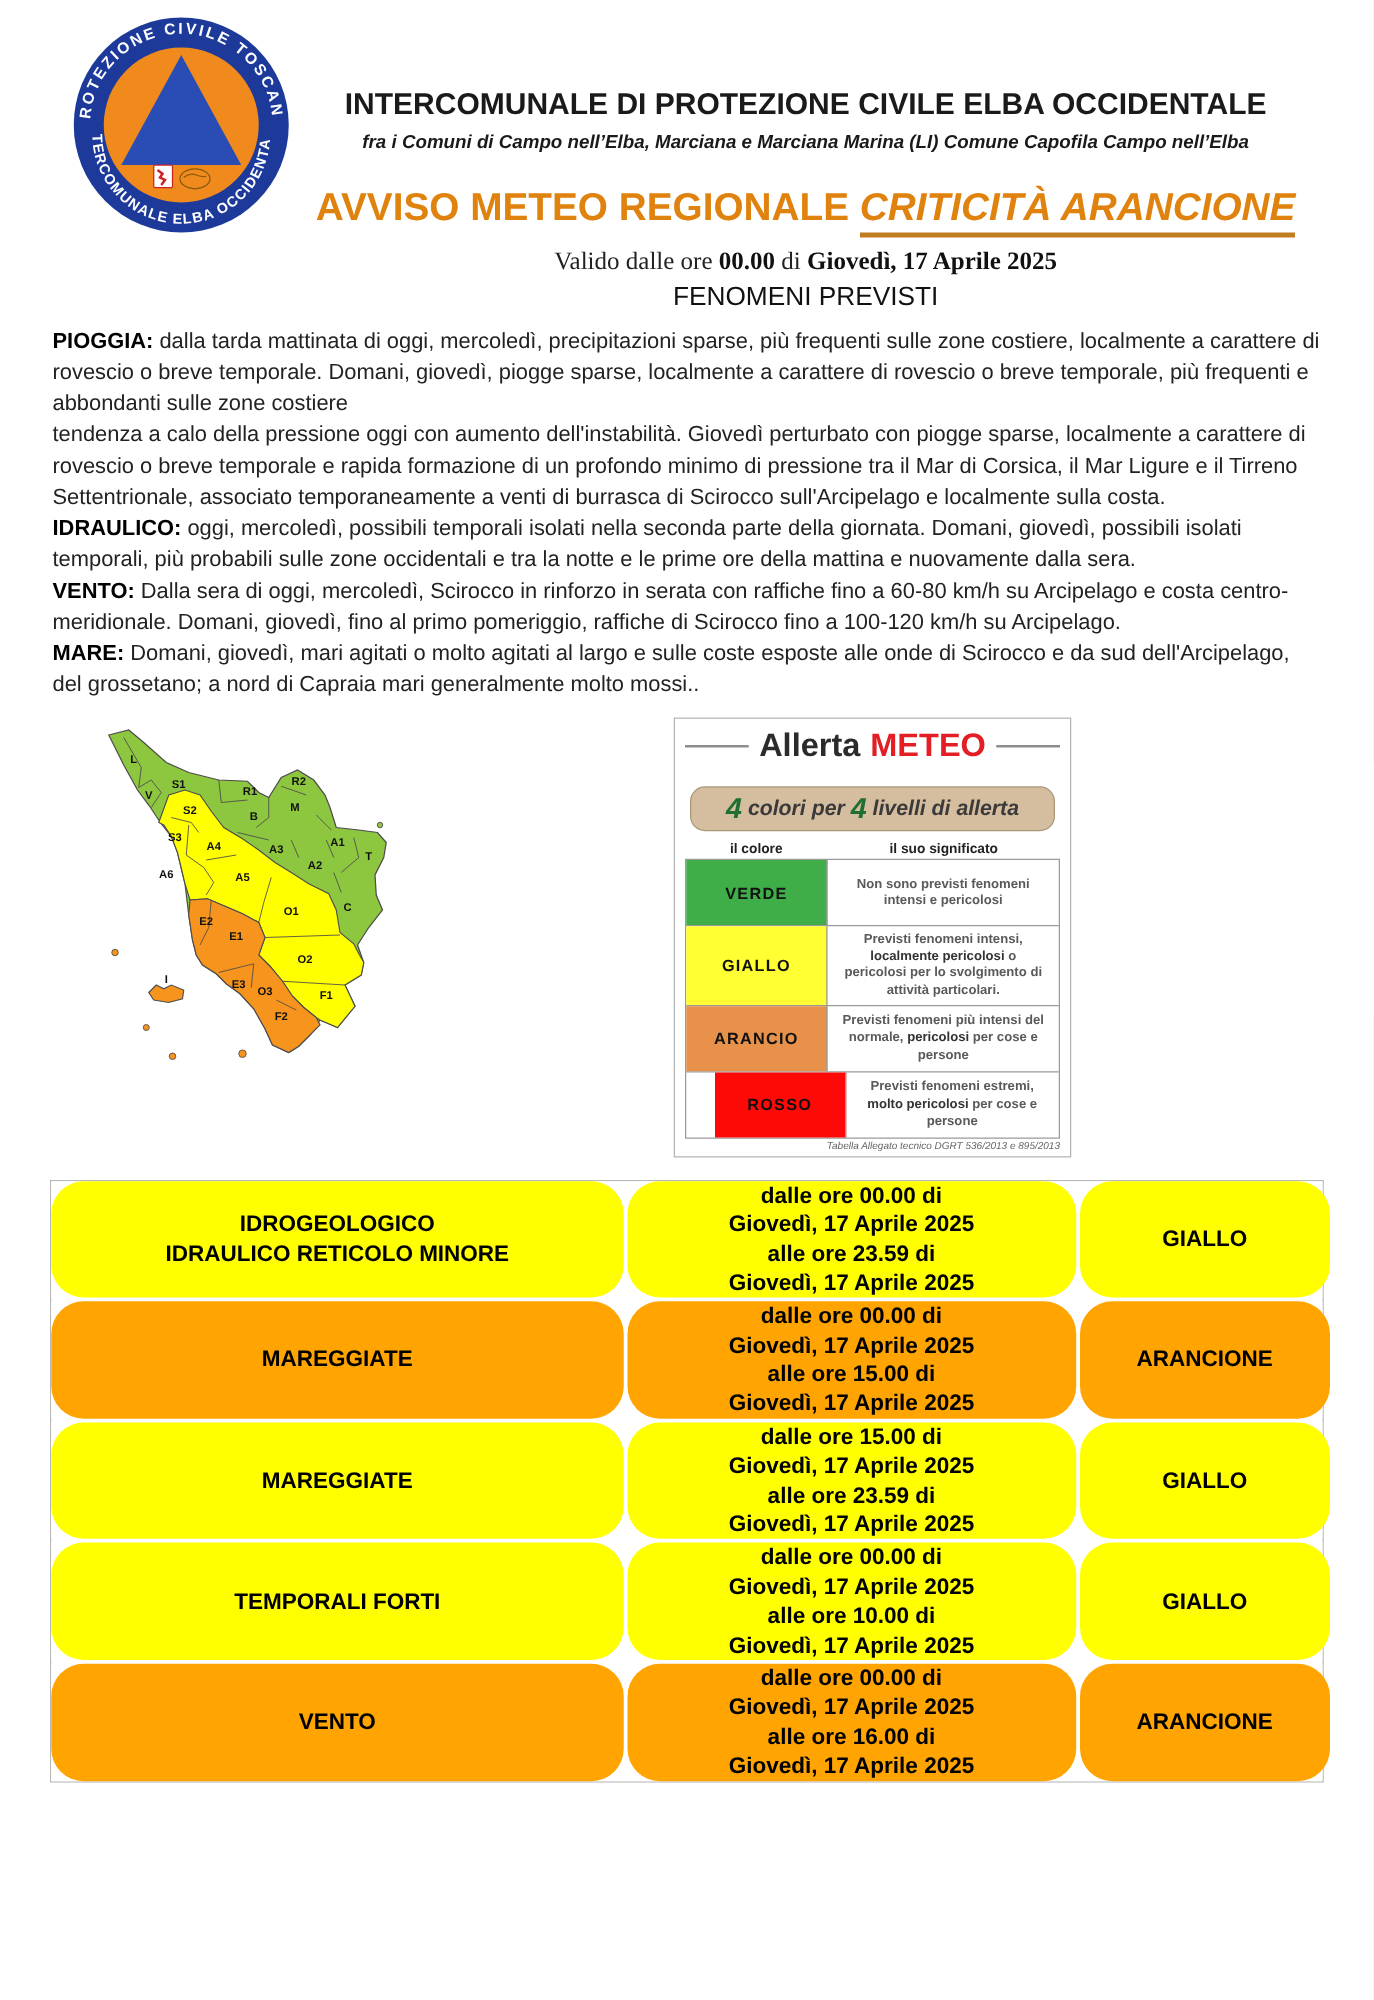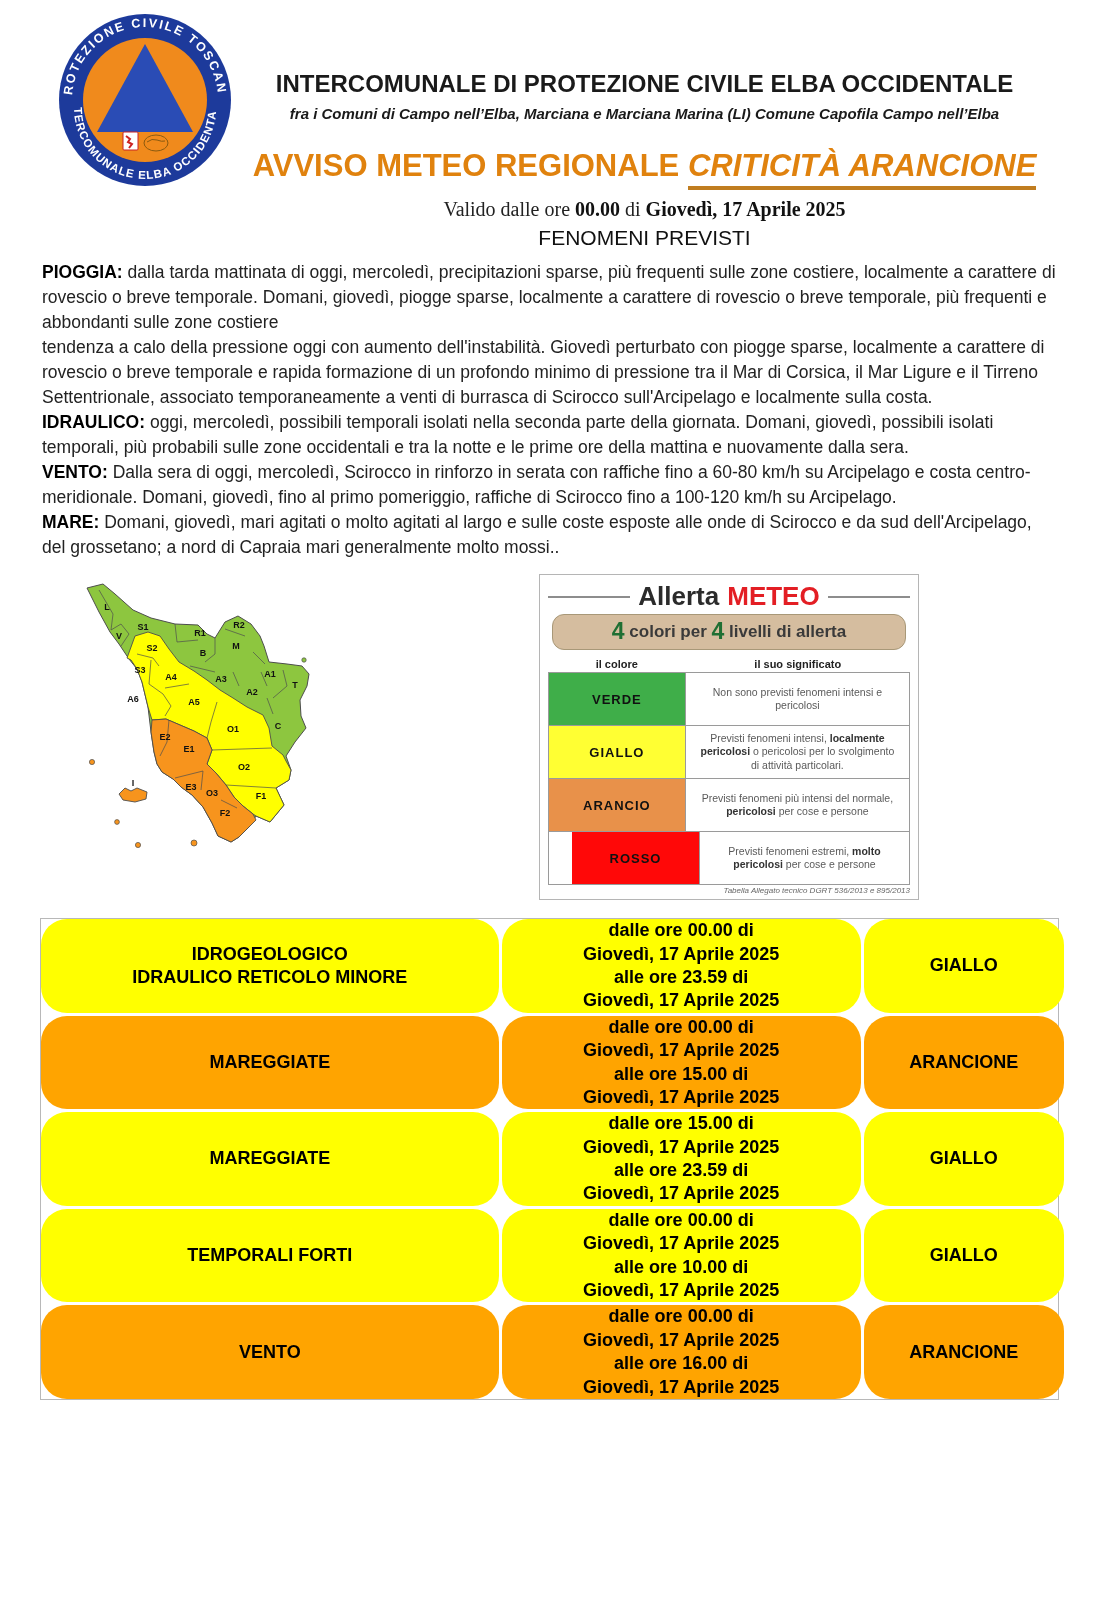--- a/index.html
+++ b/index.html
@@ -21,35 +21,35 @@
   .section-title{margin:5px 0 0 0;font-size:21px;font-weight:normal;color:#111;}
   
   .forecast{margin:10px 42px 0 42px;font-size:17.5px;line-height:1.43;color:#222;text-align:left;}
   .forecast p{margin:0;}
   .forecast b{color:#000;}
   
   .map-row{display:flex;align-items:flex-start;margin:14px 0 0 55px;}
   .map-svg{width:332px;height:288px;flex:none;}
   .map-svg text{font-family:"Liberation Sans",sans-serif;font-size:9px;font-weight:bold;fill:#111;text-anchor:middle;}
   
-  .legend{flex:none;margin-left:152px;width:380px;border:1px solid #b5b5b5;background:#fff;padding:6px 8px 4px 8px;box-sizing:border-box;}
+  .legend{flex:none;margin-left:152px;width:318px;border:1px solid #b5b5b5;background:#fff;padding:6px 8px 4px 8px;box-sizing:border-box;}
   .legend-title{display:flex;align-items:center;justify-content:center;gap:8px;font-size:26px;font-weight:bold;color:#2b2b2b;}
   .legend-title .rule{flex:1;height:2px;background:#8d8d8d;}
   .legend-title .meteo{color:#e31e24;}
-  .legend-pill{margin:2px 4px 8px 4px;background:#d5bd9f;border:1px solid #a89878;border-radius:12px;
-    text-align:center;padding:3px 0 4px 0;font-size:17px;font-weight:bold;color:#3a3a3a;}
+  .legend-pill{margin:17px 4px 8px 4px;background:#d5bd9f;border:1px solid #a89878;border-radius:12px;
+    text-align:center;padding:3px 0 4px 0;font-size:17px;font-weight:bold;color:#3a3a3a;font-style:italic;}
   .legend-pill .four{color:#1f6f33;font-size:23px;vertical-align:-2px;}
   .legend-head{display:grid;grid-template-columns:38% 62%;font-size:11px;font-weight:bold;color:#222;text-align:center;margin-bottom:2px;}
   .leg-table{border:1px solid #9a9a9a;}
   .leg-row{display:grid;grid-template-columns:38% 62%;border-bottom:1px solid #9a9a9a;}
   .leg-row:last-child{border-bottom:none;padding-left:23px;}
   .leg-color{display:flex;align-items:center;justify-content:center;font-size:13px;font-weight:bold;color:#111;
     border-right:1px solid #9a9a9a;min-height:52px;letter-spacing:1px;}
   .leg-desc{display:flex;flex-direction:column;align-items:center;justify-content:center;text-align:center;
-    font-size:10.5px;color:#5a5a5a;padding:4px 10px;line-height:1.3;}
+    font-size:10.5px;color:#5a5a5a;padding:4px 10px;line-height:1.3;font-weight:bold;}
   .leg-desc b{color:#333;}
   .legend-foot{text-align:right;font-size:8px;font-style:italic;color:#666;margin-top:1px;}
   
   .alert-table{margin:18px 40px 0 40px;border:1px solid #b8b8b8;background:#fff;}
   .alert-row{display:grid;grid-template-columns:45% 35.3% 19.7%;gap:3px;background:#fff;margin-bottom:3px;}
   .alert-row:last-child{margin-bottom:0;}
   .alert-cell{display:flex;flex-direction:column;align-items:center;justify-content:center;
     min-height:92px;font-weight:bold;font-size:18px;color:#000;text-align:center;line-height:1.3;border-radius:26px;}
   .row-yellow .alert-cell{background:#ffff00;}
   .row-orange .alert-cell{background:#ffa400;}

